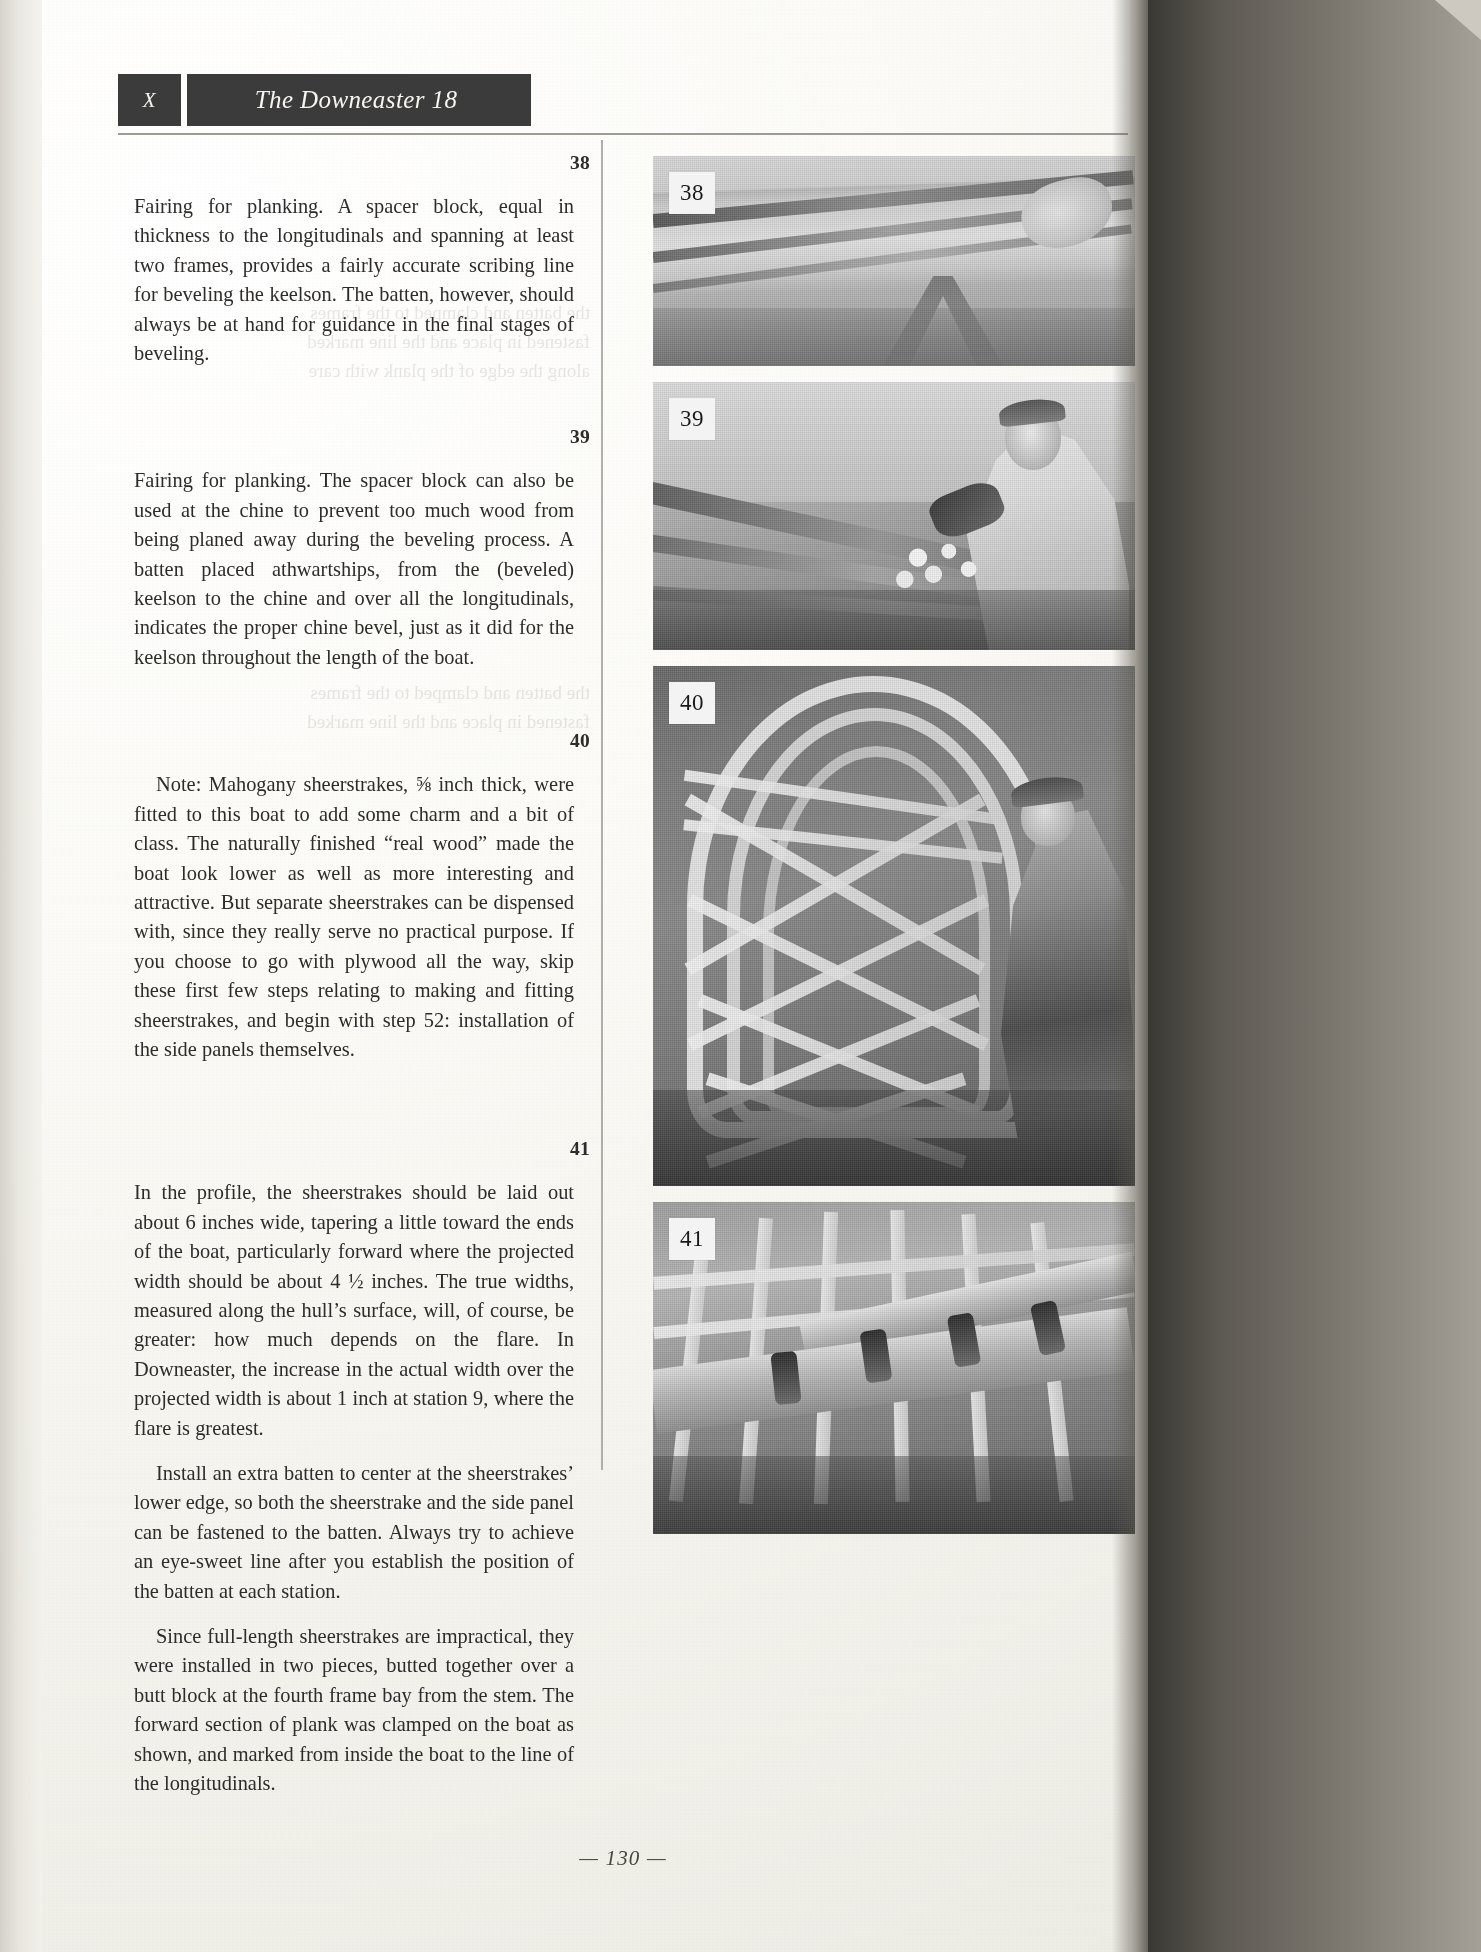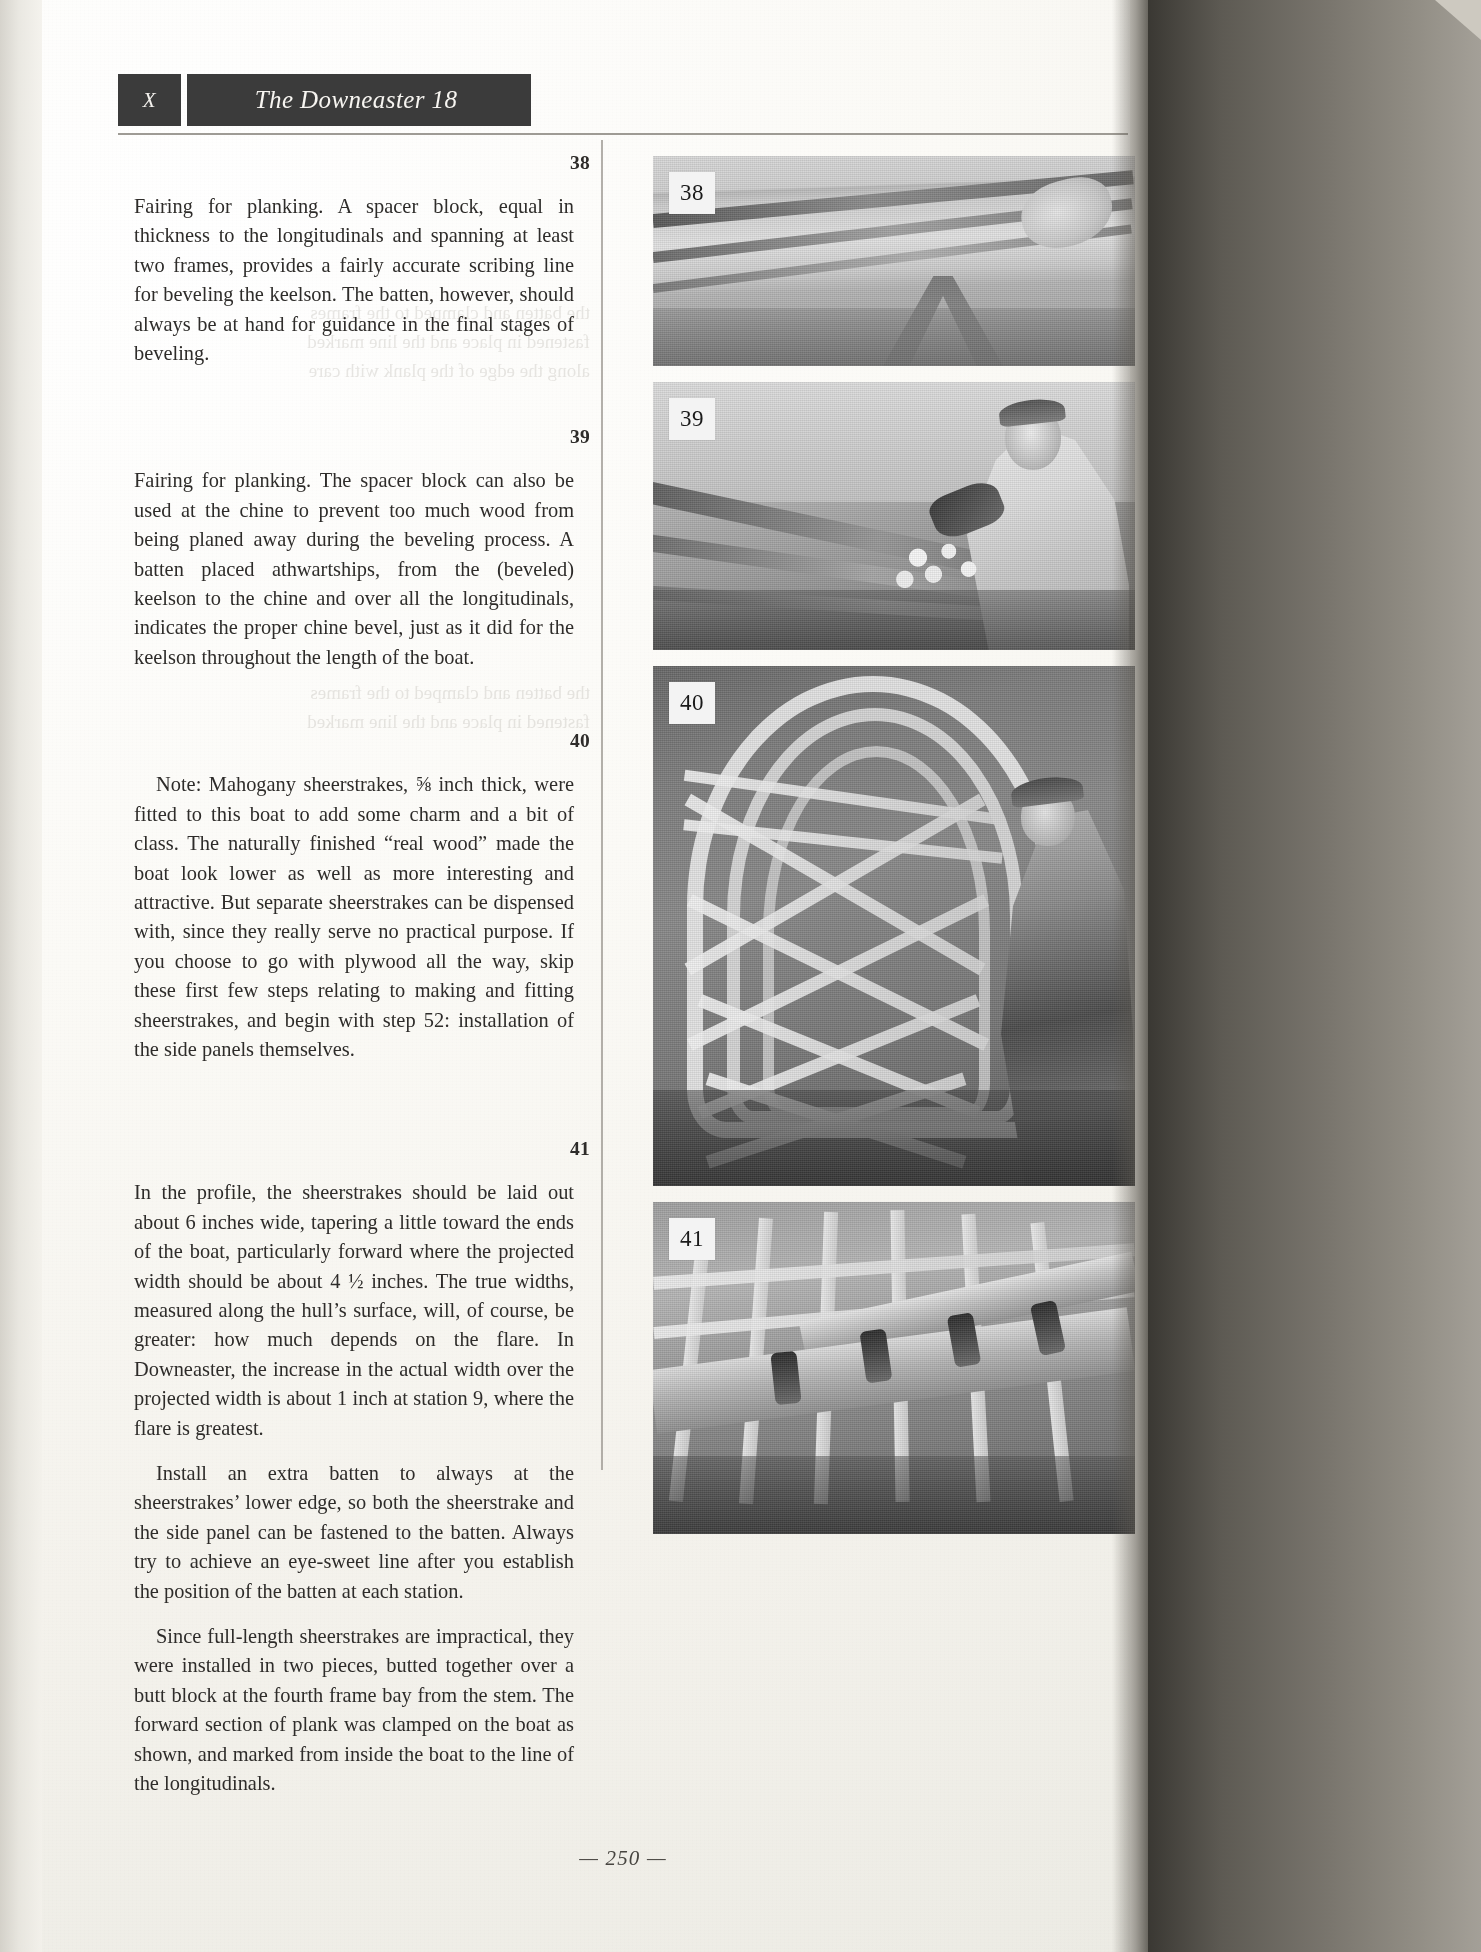--- a/index.html
+++ b/index.html
@@ -415,21 +415,21 @@
 
     <div class="block-gap-md"></div>
 
     <div class="step-num">40</div>
     <p class="para indent">Note: Mahogany sheerstrakes, ⅝ inch thick, were fitted to this boat to add some charm and a bit of class. The naturally finished “real wood” made the boat look lower as well as more interesting and attractive. But separate sheerstrakes can be dispensed with, since they really serve no practical purpose. If you choose to go with plywood all the way, skip these first few steps relating to making and fitting sheerstrakes, and begin with step 52: installation of the side panels themselves.</p>
 
     <div class="block-gap-lg"></div>
 
     <div class="step-num">41</div>
     <p class="para">In the profile, the sheerstrakes should be laid out about 6 inches wide, tapering a little toward the ends of the boat, particularly forward where the projected width should be about 4 ½ inches. The true widths, measured along the hull’s surface, will, of course, be greater: how much depends on the flare. In Downeaster, the increase in the actual width over the projected width is about 1 inch at station 9, where the flare is greatest.</p>
-    <p class="para indent">Install an extra batten to always at the sheerstrakes’ lower edge, so both the sheerstrake and the side panel can be fastened to the batten. Always try to achieve an eye-sweet line after you establish the position of the batten at each station.</p>
+    <p class="para indent">Install an extra batten to center at the sheerstrakes’ lower edge, so both the sheerstrake and the side panel can be fastened to the batten. Always try to achieve an eye-sweet line after you establish the position of the batten at each station.</p>
     <p class="para indent">Since full-length sheerstrakes are impractical, they were installed in two pieces, butted together over a butt block at the fourth frame bay from the stem. The forward section of plank was clamped on the boat as shown, and marked from inside the boat to the line of the longitudinals.</p>
   </div>
 
   <div class="photo-rule-v"></div>
 
   <div class="photo-col">
 
     <figure class="photo ph38 grainy">
       <div class="strip-a"></div>
       <div class="strip-b"></div>
@@ -493,21 +493,21 @@
       <div class="clamp" style="left:210px; top:128px; transform:rotate(-8deg);"></div>
       <div class="clamp" style="left:298px; top:112px; transform:rotate(-10deg);"></div>
       <div class="clamp" style="left:382px; top:100px; transform:rotate(-12deg);"></div>
       <div class="clamp" style="left:120px; top:150px; transform:rotate(-6deg);"></div>
 
       <div class="floor"></div>
       <figcaption class="photo-badge">41</figcaption>
     </figure>
   </div>
 
-  <div class="folio">— 250 —</div>
+  <div class="folio">— 130 —</div>
 
   <div class="gutter-shadow"></div>
   <div class="binding-dark">
     
   </div>
   <div class="corner-fold"></div>
 
 </div>
 
 </body></html>

